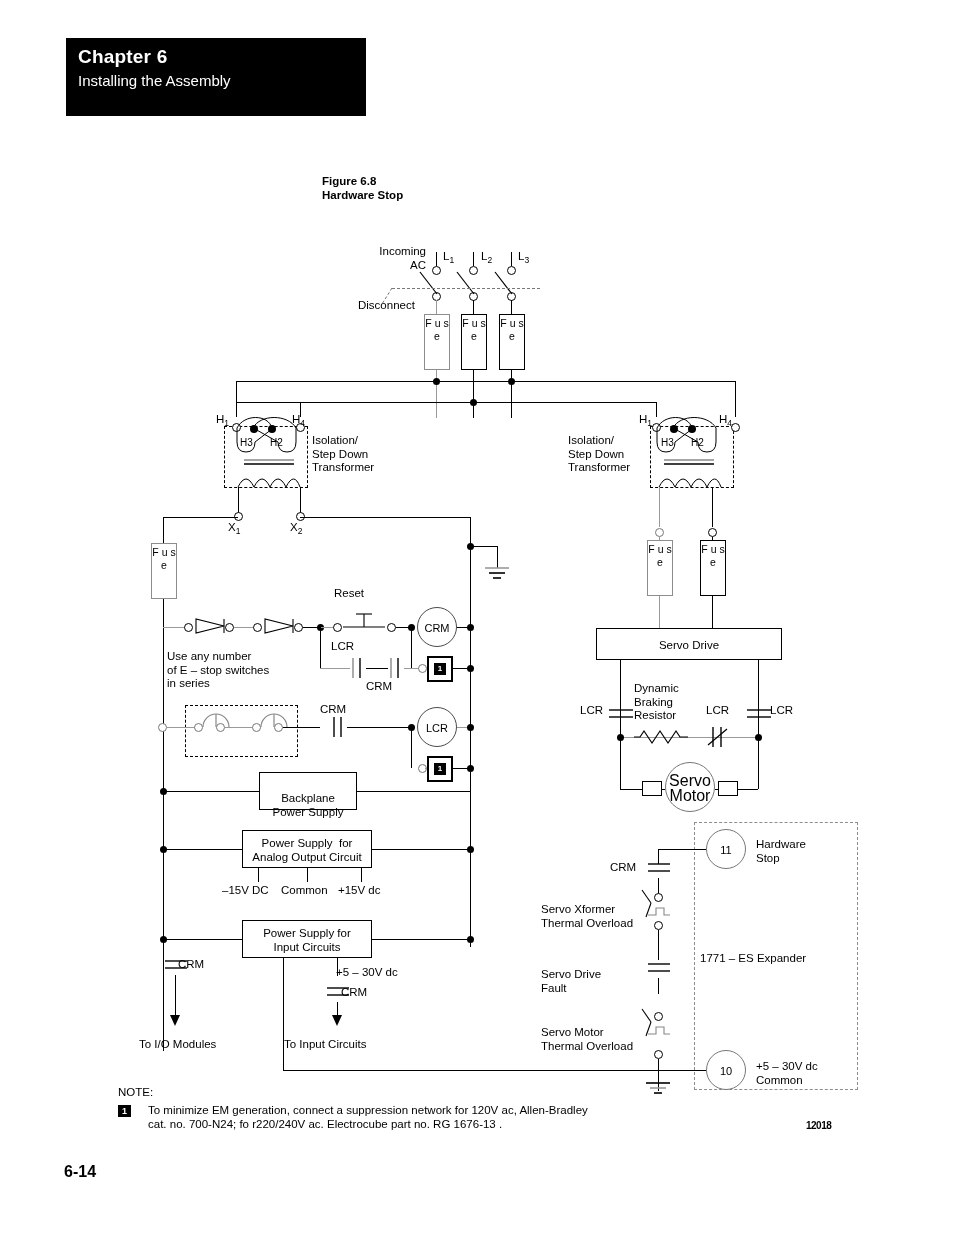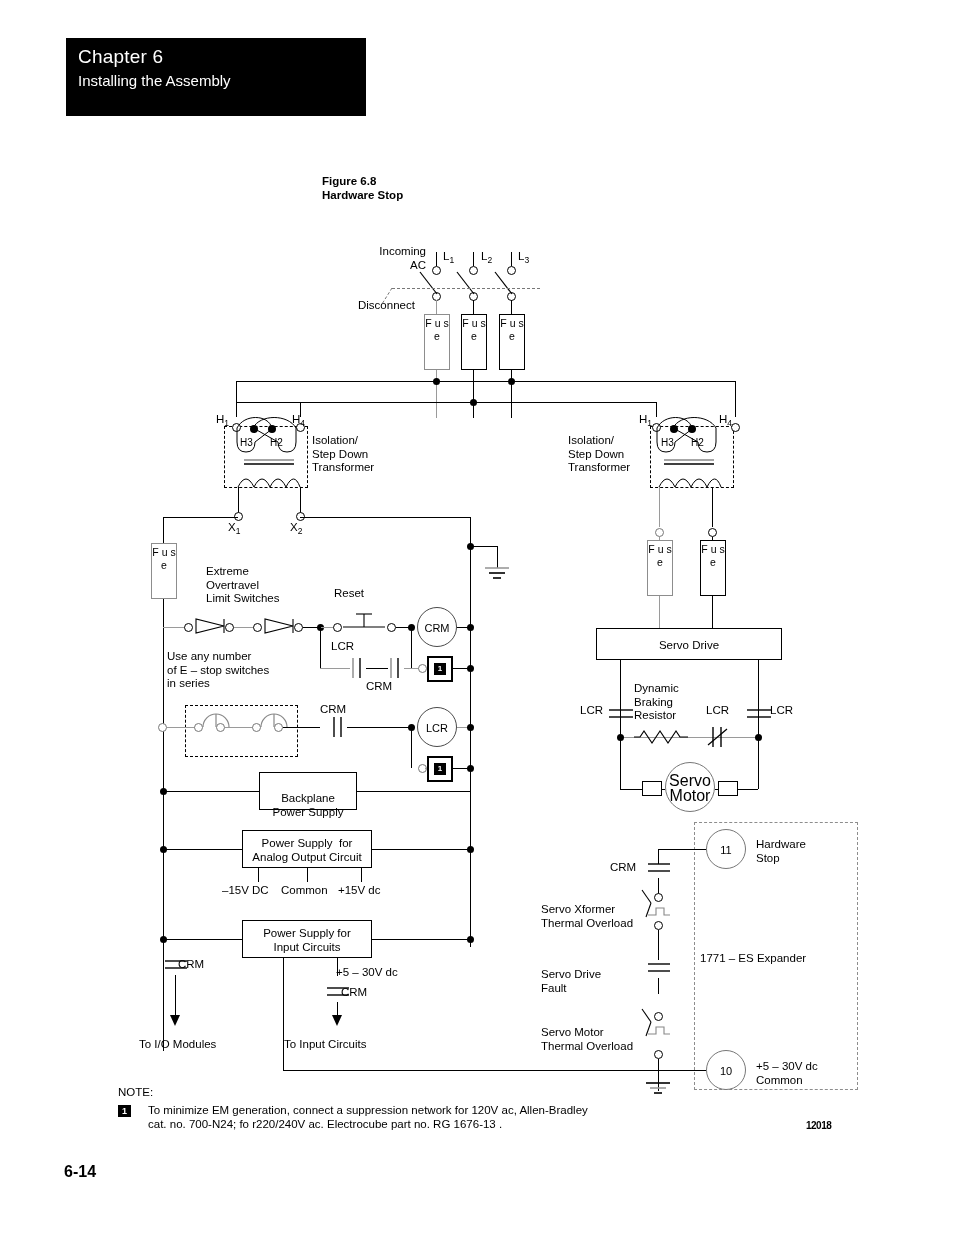--- a/index.html
+++ b/index.html
@@ -4,21 +4,21 @@
 <style>
   html,body{margin:0;padding:0;background:#ffffff;}
   body{width:954px;height:1235px;position:relative;
        font-family:"Liberation Sans", sans-serif; color:#000;}
   .pg{position:absolute;left:0;top:0;width:954px;height:1235px;}
   .abs{position:absolute;}
 
   
   #chapter-header{left:66px;top:38px;width:300px;height:78px;background:#000;}
   #chapter-header .ch{position:absolute;left:12px;top:8px;color:#fff;
-      font-size:19px;font-weight:normal;letter-spacing:.2px;}
+      font-size:19px;font-weight:bold;letter-spacing:.2px;}
   #chapter-header .sub{position:absolute;left:12px;top:34px;color:#fff;
       font-size:15px;font-weight:normal;}
 
   
   #figure-caption{left:322px;top:174px;width:560px;font-size:11.5px;
       font-weight:bold;line-height:14.2px;}
 
   
   #page-number{left:64px;top:1163px;font-size:16px;font-weight:bold;}
   #figure-id{left:806px;top:1120px;font-size:10px;font-weight:bold;letter-spacing:-0.5px;}
@@ -283,23 +283,20 @@
     <div class="wire wh" style="left:470px;top:546px;width:28px;"></div>
     <div class="wire wv" style="left:497px;top:546px;height:22px;"></div>
     <svg width="30" height="16" style="left:483px;top:566px;">
       <line x1="2" y1="2" x2="26" y2="2" stroke="#999" stroke-width="1.6"></line>
       <line x1="6" y1="7" x2="22" y2="7" stroke="#000" stroke-width="1.6"></line>
       <line x1="10" y1="12" x2="18" y2="12" stroke="#000" stroke-width="1.6"></line>
     </svg>
 
     <div class="wire wv" style="left:163px;top:627px;height:424px;"></div>
 
-    <div class="lbl" style="left:206px;top:565px;width:120px;">Extreme
-Overtravel
-Limit Switches</div>
 
     <div class="wireg wh" style="left:163px;top:627px;width:25px;"></div>
     <div class="term" style="left:184px;top:623px;"></div>
     <svg width="44" height="18" style="left:194px;top:618px;">
       <path d="M2 1 L2 15 L30 8 Z" fill="#fff" stroke="#000" stroke-width="1.1"></path>
       <line x1="30" y1="1" x2="30" y2="15" stroke="#000" stroke-width="1.1"></line>
     </svg>
     <div class="term" style="left:225px;top:623px;"></div>
     <div class="wireg wh" style="left:234px;top:627px;width:24px;"></div>
     <div class="term" style="left:253px;top:623px;"></div>

